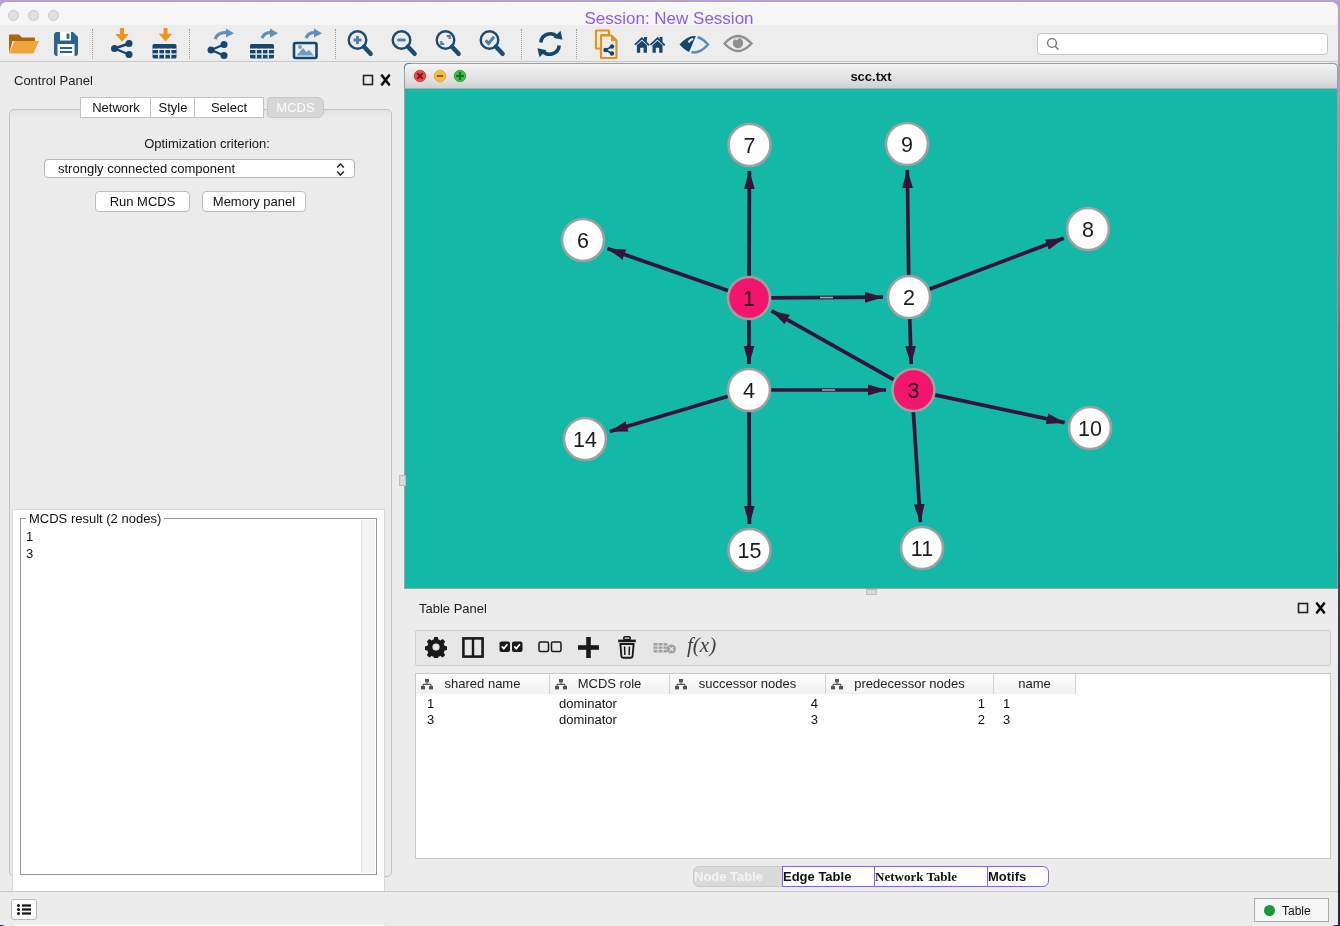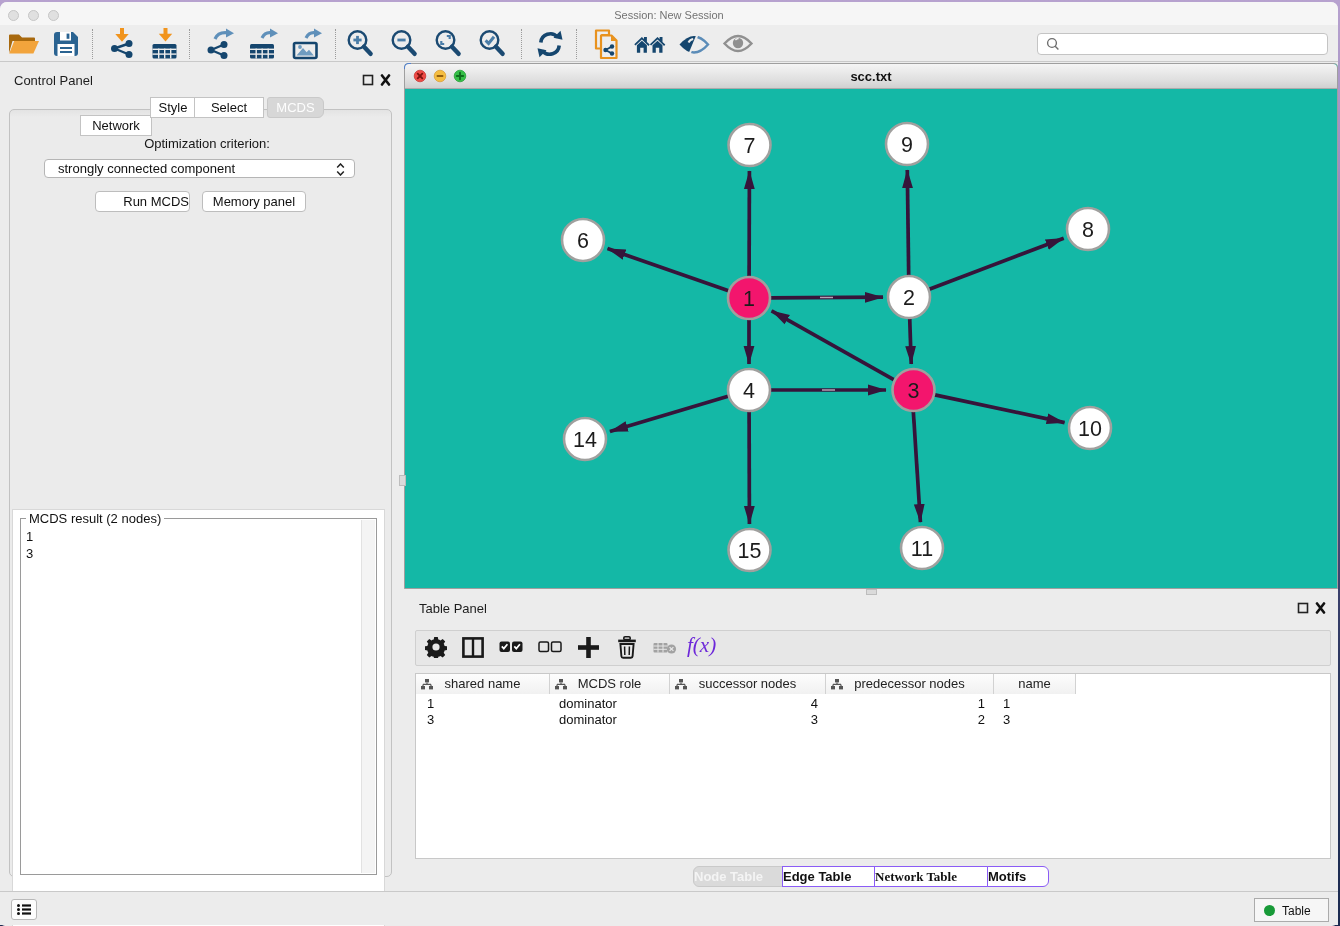--- a/index.html
+++ b/index.html
@@ -5,21 +5,21 @@
   html,body{margin:0;padding:0;}
   body{width:1340px;height:926px;overflow:hidden;position:relative;
        font-family:"Liberation Sans",sans-serif;
        background:linear-gradient(180deg,#b7a2cf 0%,#a08cc0 18%,#5c5587 45%,#27345c 75%,#1b2a50 100%);}
   .abs{position:absolute;}
   #win{position:absolute;left:0;top:2px;width:1338px;height:924px;background:#ececec;
        border-radius:7px 7px 6px 5px;overflow:hidden;}
   
   #titlebar{position:absolute;left:0;top:2px;width:1338px;height:23px;background:#f6f6f6;border-radius:7px 7px 0 0;}
   .tlc{position:absolute;top:8px;width:11px;height:11px;border-radius:50%;background:#e0e0e0;border:1px solid #c6c6c6;box-sizing:border-box;}
-  #wtitle{position:absolute;top:7px;left:0;width:1338px;text-align:center;font-size:11px;color:#737373;}
+  #wtitle{position:absolute;top:7px;left:0;width:1338px;text-align:center;font-size:17px;color:#8b5cf6;}
   #toolbar{position:absolute;left:0;top:25px;width:1338px;height:36px;background:#ededed;border-bottom:1px solid #c9c9c9;}
   .tsep{position:absolute;top:29px;height:30px;width:0;border-left:1.7px dotted #9b9b9b;}
   .ticon{position:absolute;top:27px;width:36px;height:34px;}
   #searchbox{position:absolute;left:1037px;top:33px;width:289px;height:20px;background:#fff;
              border:1px solid #c4c4c4;border-radius:4px;}
   
   #cpanel{position:absolute;left:0;top:62px;width:391px;height:829px;background:#ececec;}
   .ptitle{font-size:13px;color:#1d1d1d;}
   .tab{position:absolute;top:97px;height:21px;box-sizing:border-box;background:#fff;border:1px solid #c3c3c3;
        font-size:13px;color:#111;text-align:center;line-height:20px;}
@@ -237,32 +237,32 @@
   </svg>
 </div>
 
 <div id="cpanel"></div>
 <div class="abs ptitle" style="left:14px;top:73px;">Control Panel</div>
 <svg class="abs" width="30" height="12" style="left:362px;top:74px;" viewBox="0 0 30 12">
   <rect x="1.5" y="1.5" width="9" height="9" fill="none" stroke="#222" stroke-width="1.6"></rect>
   <path d="M20 1.5 L27 10.5 M27 1.5 L20 10.5" stroke="#111" stroke-width="2.6" stroke-linecap="round"></path>
 </svg>
 <div id="tabcontent"></div>
-<div class="tab" style="left:80px;width:72px;margin-top:18px;">Network</div>
+<div class="tab" style="left:80px;width:72px;">Network</div>
 <div class="tab" style="left:150px;width:46px;">Style</div>
 <div class="tab" style="left:194px;width:70px;">Select</div>
 <div class="tab" style="left:267px;width:57px;background:#d7d7d7;color:#fdfdfd;border-radius:3px 6px 6px 3px;border-color:#c9c9c9;">MCDS</div>
 <div id="optlabel">Optimization criterion:</div>
 <div id="combo">strongly connected component
   <svg width="9" height="13" style="position:absolute;right:9px;top:2.5px;" viewBox="0 0 9 13">
     <path d="M1.2 4.6 L4.5 1 L7.8 4.6" fill="none" stroke="#222" stroke-width="1.5"></path>
     <path d="M1.2 8.4 L4.5 12 L7.8 8.4" fill="none" stroke="#222" stroke-width="1.5"></path>
   </svg>
 </div>
-<div class="btn" style="left:95px;width:95px;text-align:right;">Run MCDS</div>
+<div class="btn" style="left:95px;width:95px;">Run MCDS</div>
 <div class="btn" style="left:202px;width:104px;">Memory panel</div>
 <div id="mcdsbox">
   <div id="fieldset">
     <div id="legend">MCDS result (2 nodes)</div>
     <div style="position:absolute;left:5px;top:10px;font-size:13px;color:#111;line-height:16.5px;">1<br>3</div>
     <div style="position:absolute;right:1px;top:1px;width:13px;height:353px;background:#f4f4f4;border-left:1px solid #e2e2e2;"></div>
   </div>
 </div>
 
 <div id="netwin">
@@ -375,21 +375,21 @@
     <rect x="0.5" y="1" width="14" height="9.5" rx="1" fill="#a2a2a2"></rect>
     <g stroke="#e7e7e7" stroke-width="1">
       <line x1="0.5" y1="4" x2="14.5" y2="4"></line>
         <line x1="0.5" y1="7.3" x2="14.5" y2="7.3"></line>
       <line x1="5" y1="1" x2="5" y2="10.5"></line>
         <line x1="10" y1="1" x2="10" y2="10.5"></line>
     </g>
     <circle cx="18.5" cy="7" r="4.6" fill="#a2a2a2"></circle>
     <path d="M16.6 5.1 L20.4 8.9 M20.4 5.1 L16.6 8.9" stroke="#e7e7e7" stroke-width="1.3"></path>
   </svg>
-  <div class="abs" style="left:283px;top:40px;font-family:'Liberation Serif',serif;font-style:italic;font-size:21px;color:#6d28d9;">f(x)</div>
+  <div class="abs" style="left:283px;top:40px;font-family:'Liberation Serif',serif;font-style:italic;font-size:21px;color:#404040;">f(x)</div>
   <div id="ttable"></div>
 
   <div class="thead" style="left:12px;top:81px;width:134px;">shared name</div>
   <div class="thead" style="left:146px;top:81px;width:120px;">MCDS role</div>
   <div class="thead" style="left:266px;top:81px;width:156px;">successor nodes</div>
   <div class="thead" style="left:422px;top:81px;width:168px;">predecessor nodes</div>
   <div class="thead" style="left:590px;top:81px;width:82px;">name</div>
   <svg class="abs" style="left:17px;top:86px;" width="12" height="11" viewBox="0 0 12 11">
       <rect x="4" y="0" width="4" height="3.4" fill="#555"></rect>
       <path d="M6 3.4 V5.4 M2 5.4 H10 M2 5.4 V7 M10 5.4 V7" stroke="#555" stroke-width="1.2" fill="none"></path>

